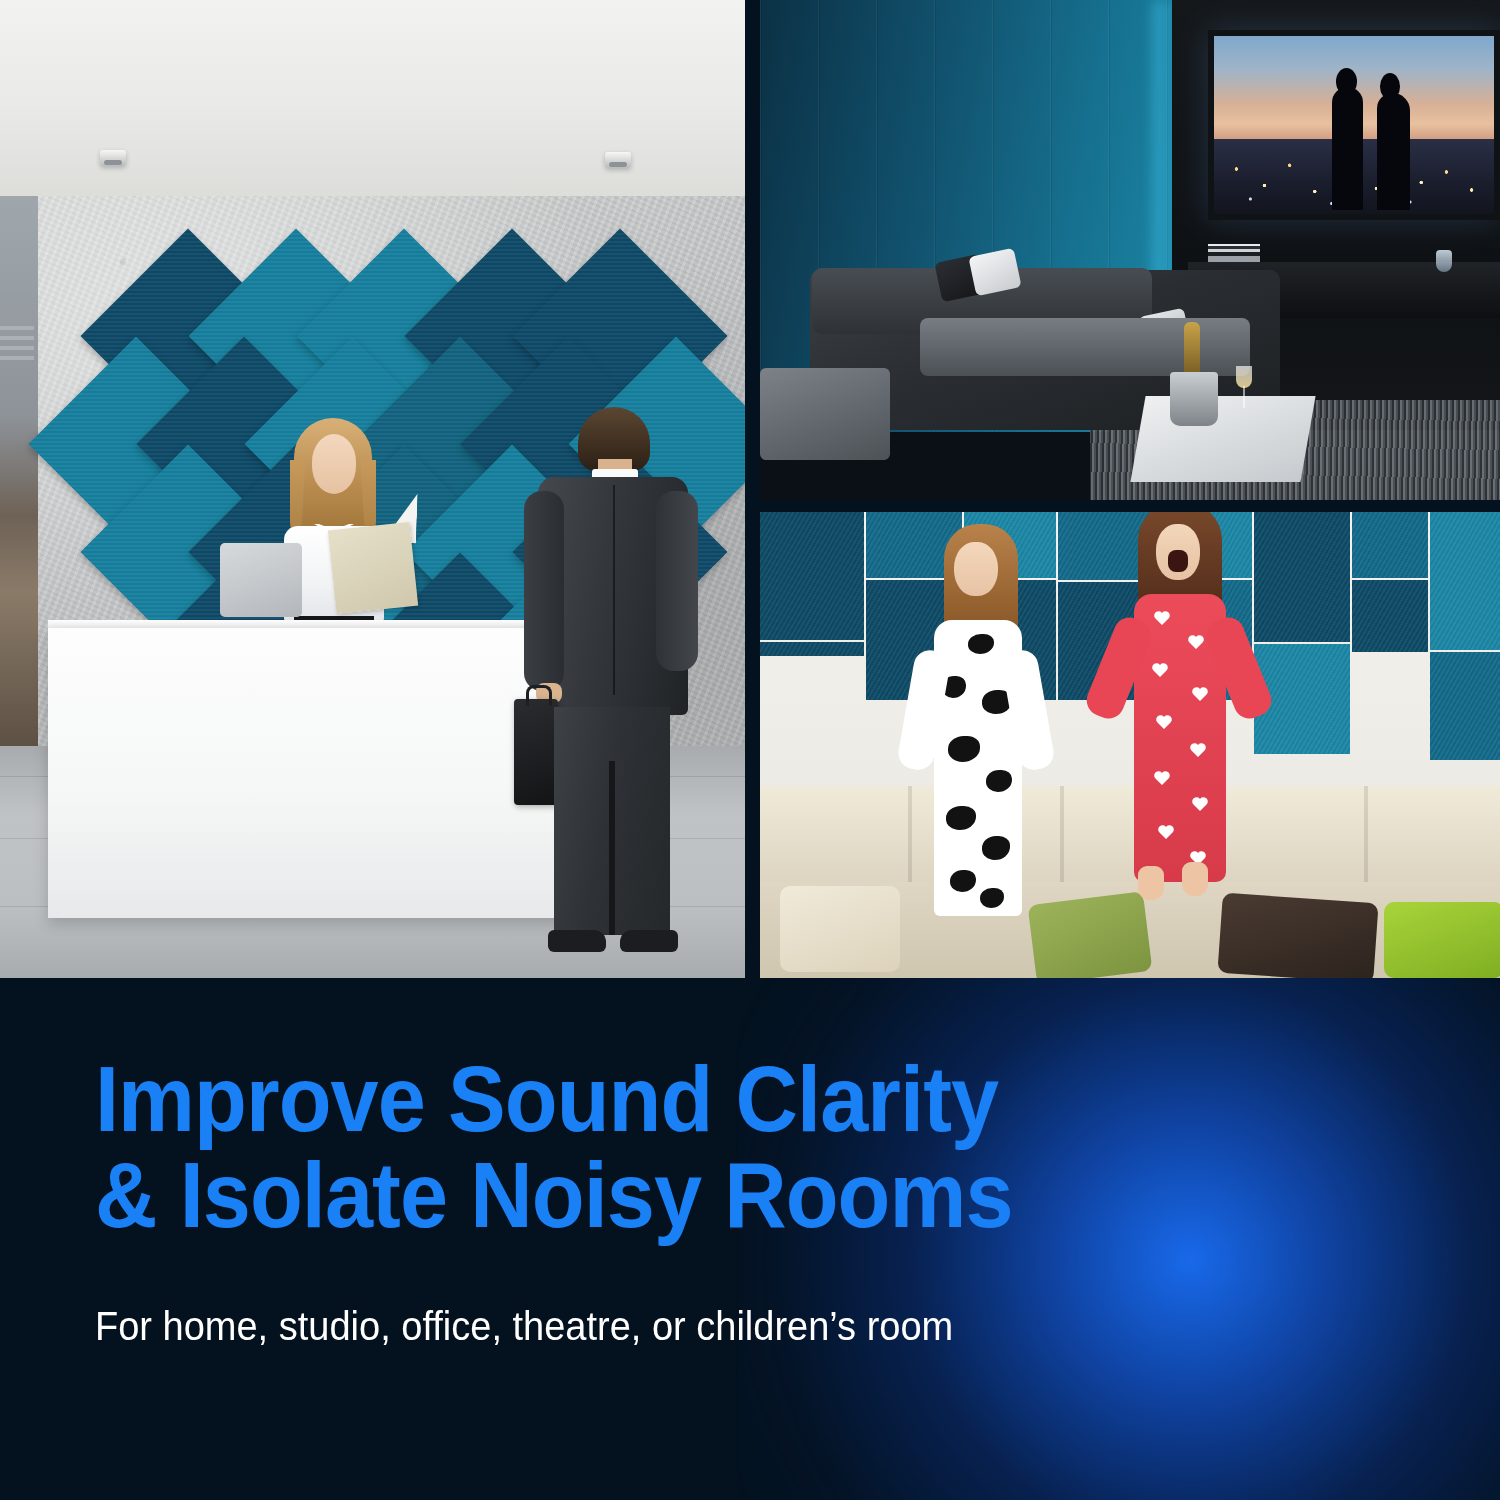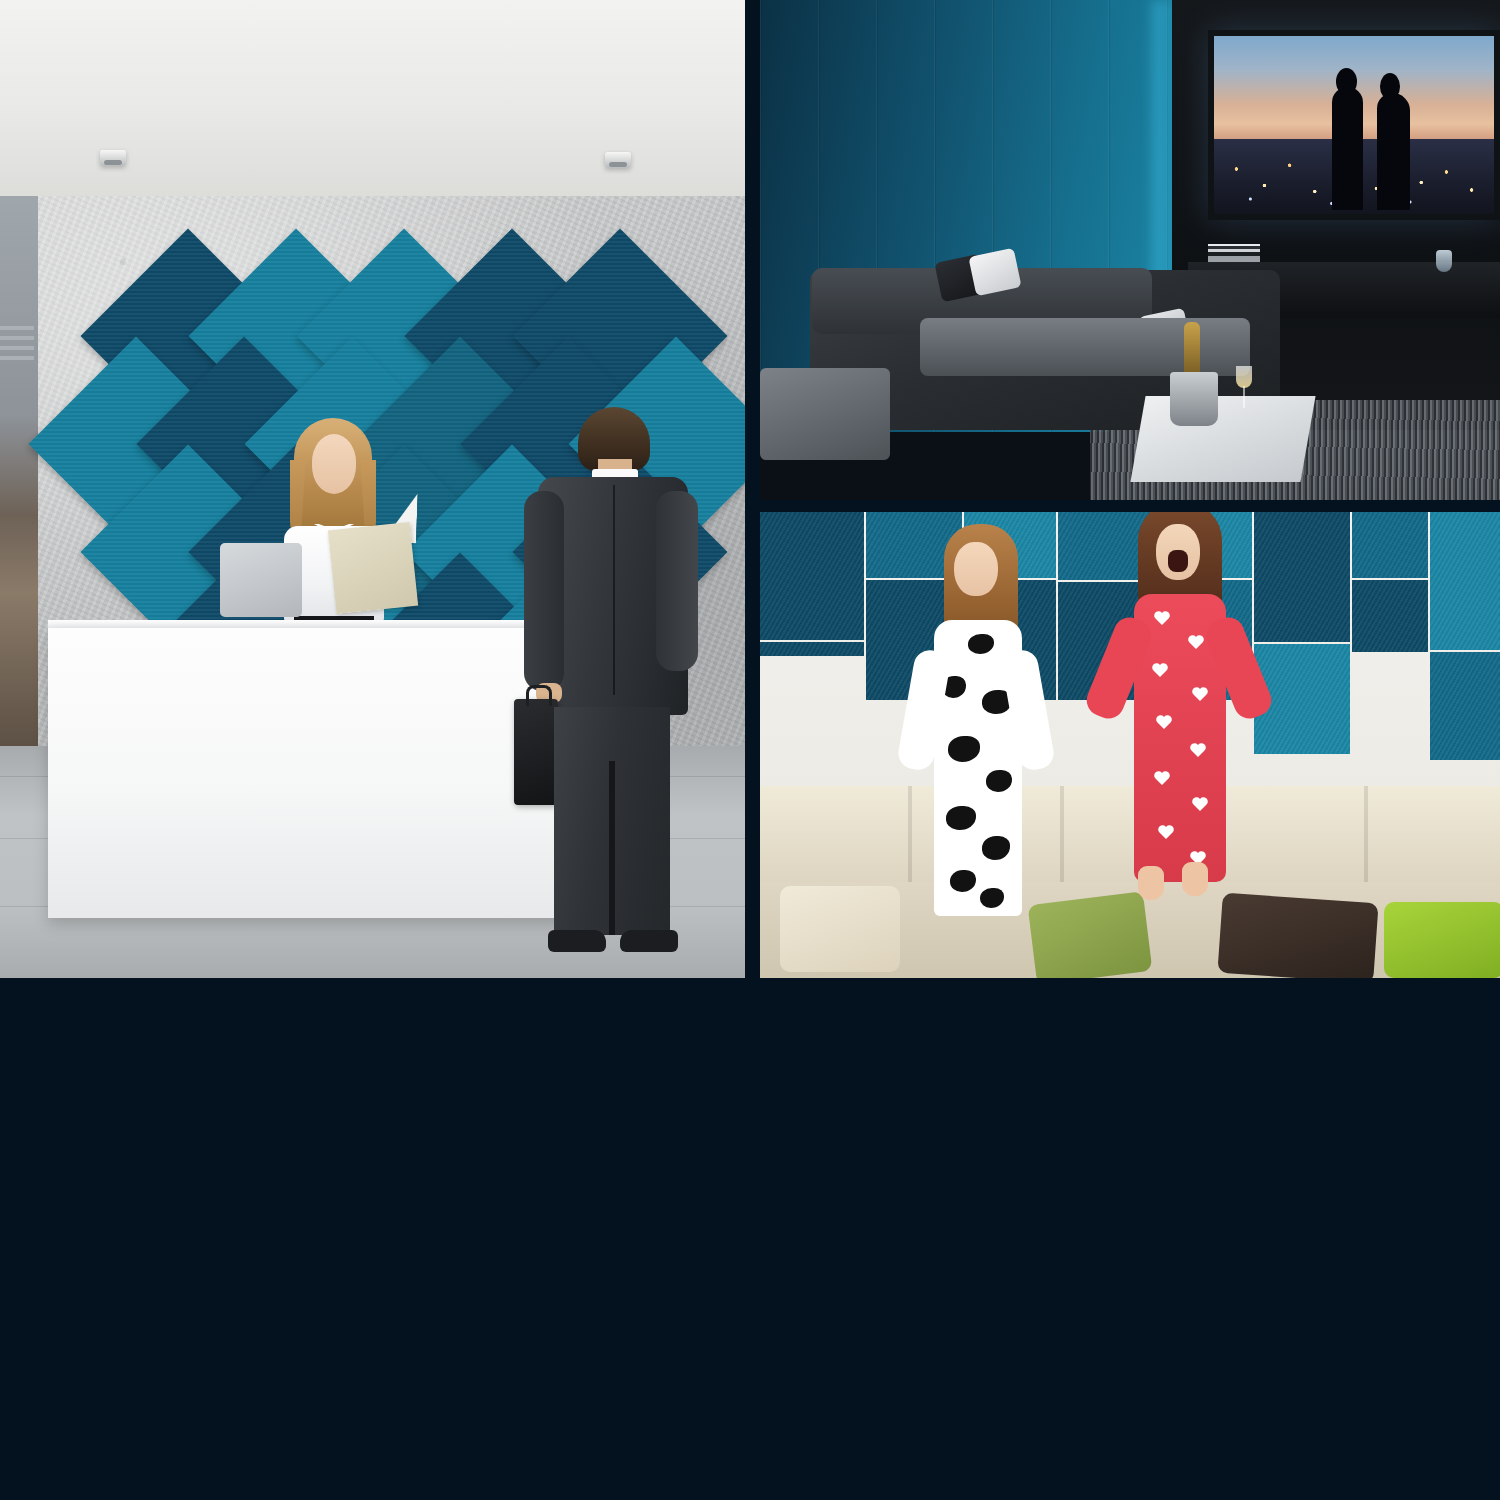--- a/index.html
+++ b/index.html
@@ -426,14 +426,24 @@
           <div class="heart" style="left:56px;top:256px;"></div>
         </div>
         <div class="k2-armL"></div>
         <div class="k2-armR"></div>
         <div class="foot" style="left:28px;top:364px;"></div>
         <div class="foot" style="left:72px;top:360px;"></div>
       </div>
     </div>
   </div>
 
+  <div class="banner">
+    <div class="banner-bg"></div>
+    <div class="banner-glow"></div>
+
+    <div class="banner-inner">
+      <div class="headline">Improve Sound Clarity</div>
+      <div class="headline">&amp; Isolate Noisy Rooms</div>
+      <div class="subline">For home, studio, office, theatre, or children’s room</div>
+    </div>
+  </div>
 
 </div>
 
 </body></html>

